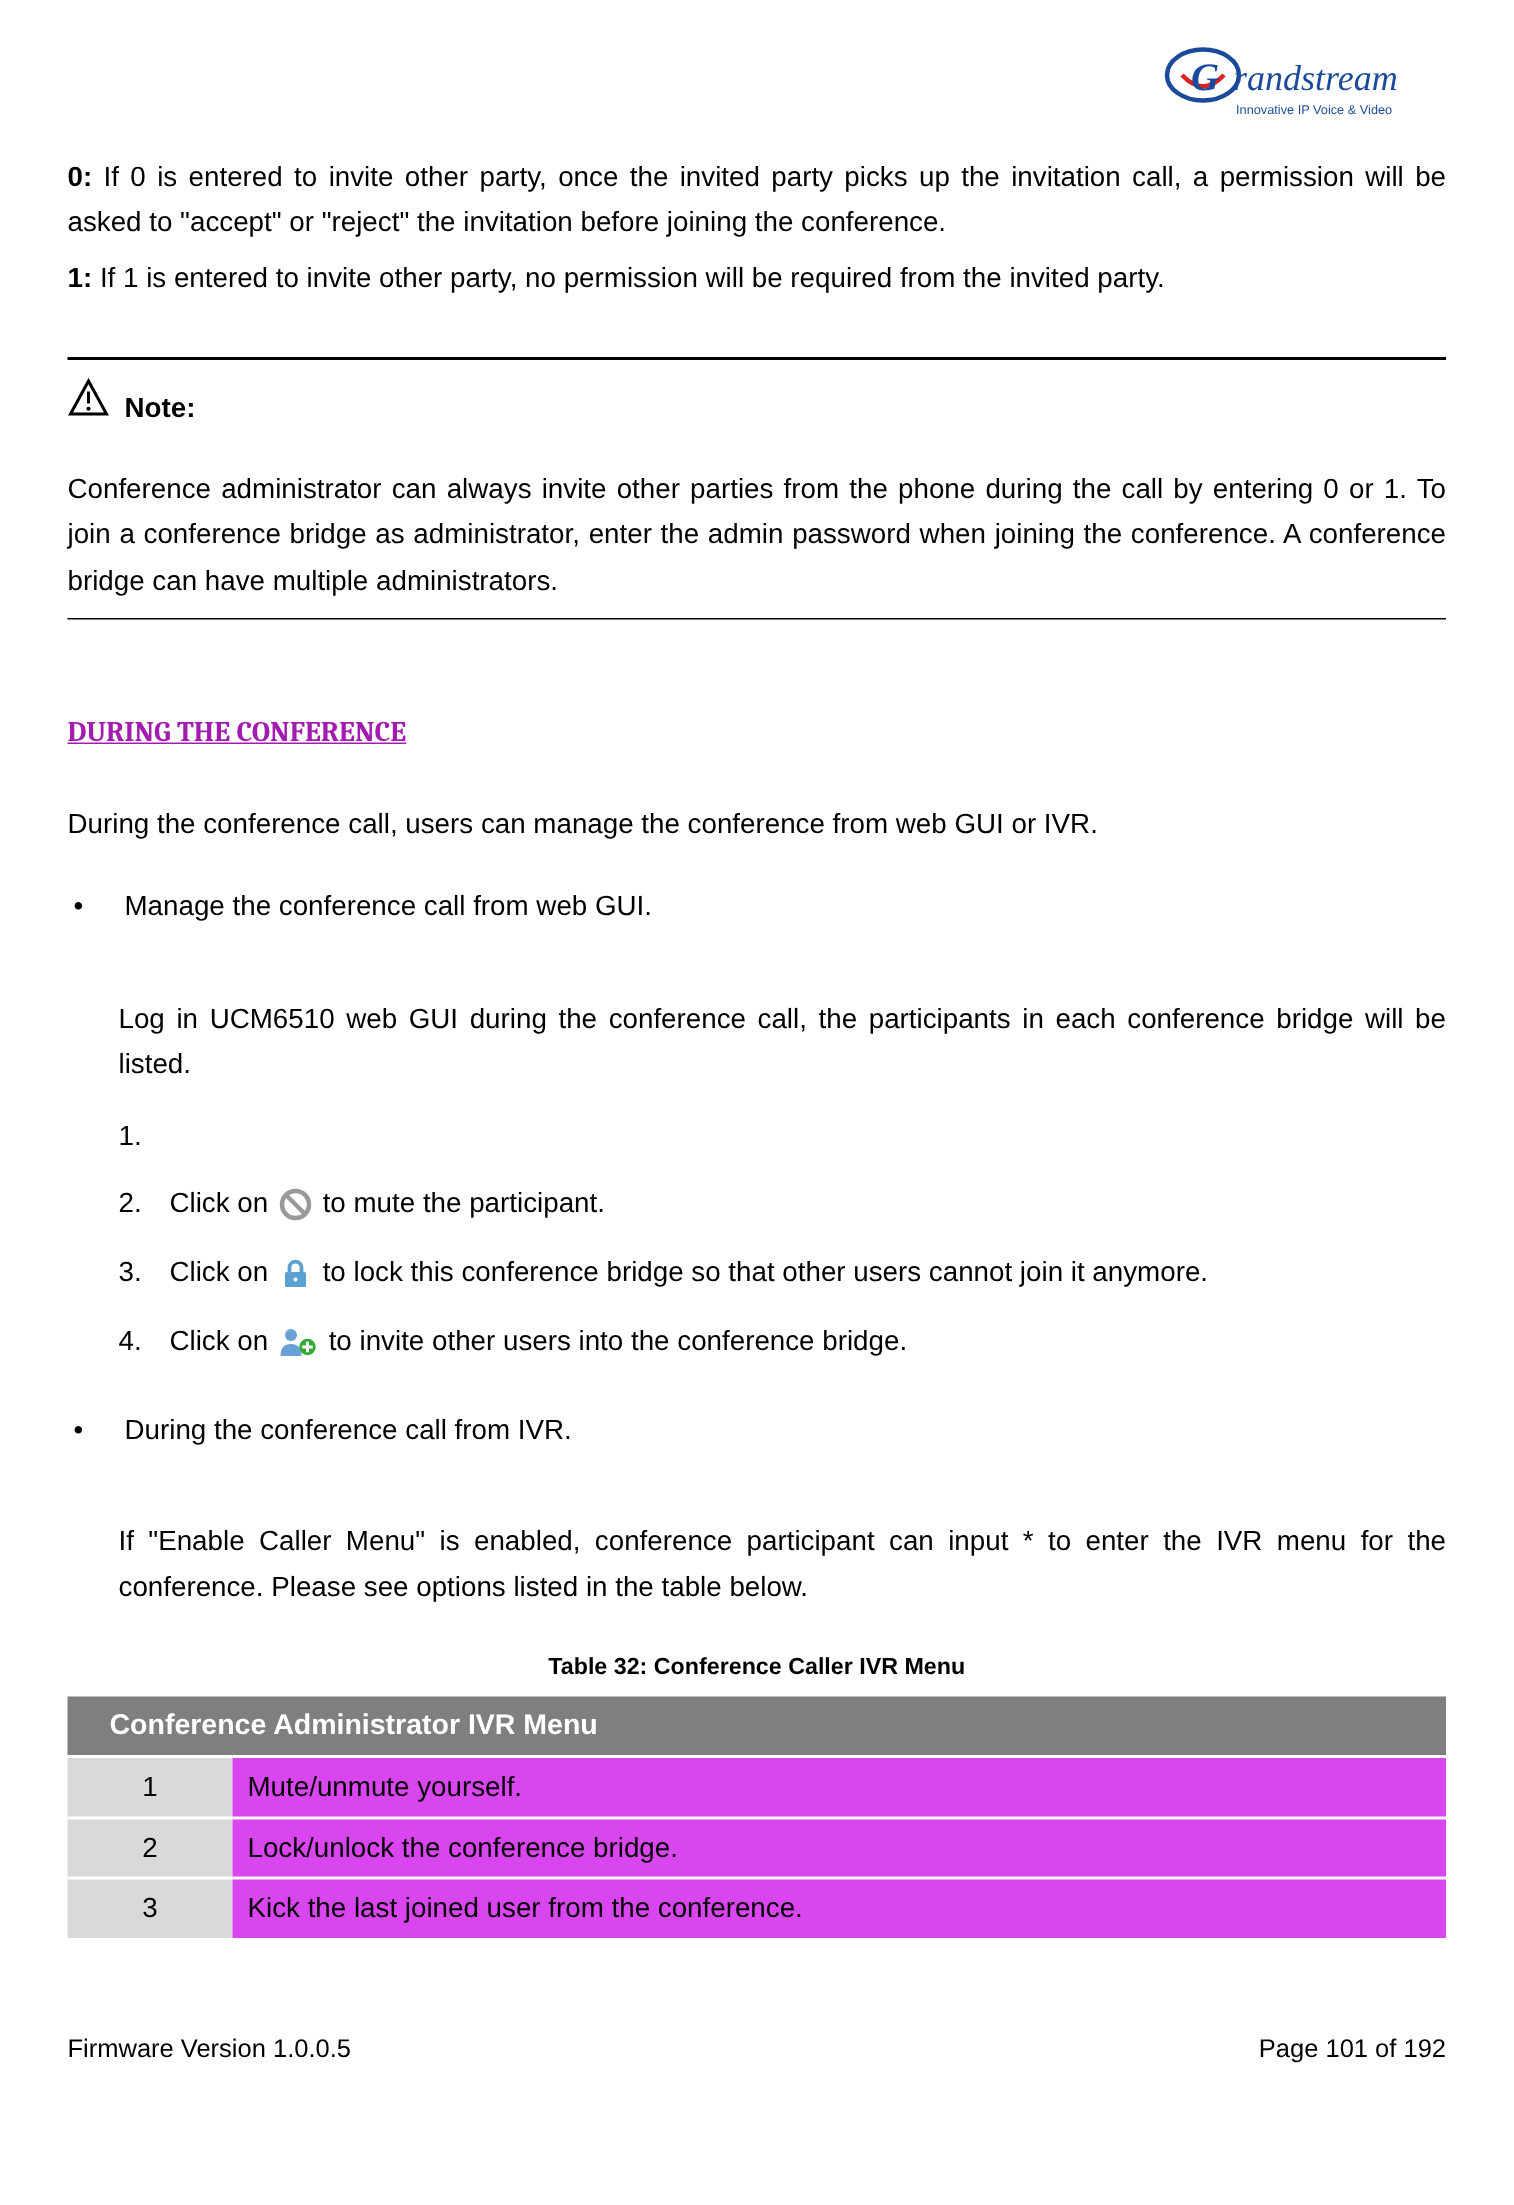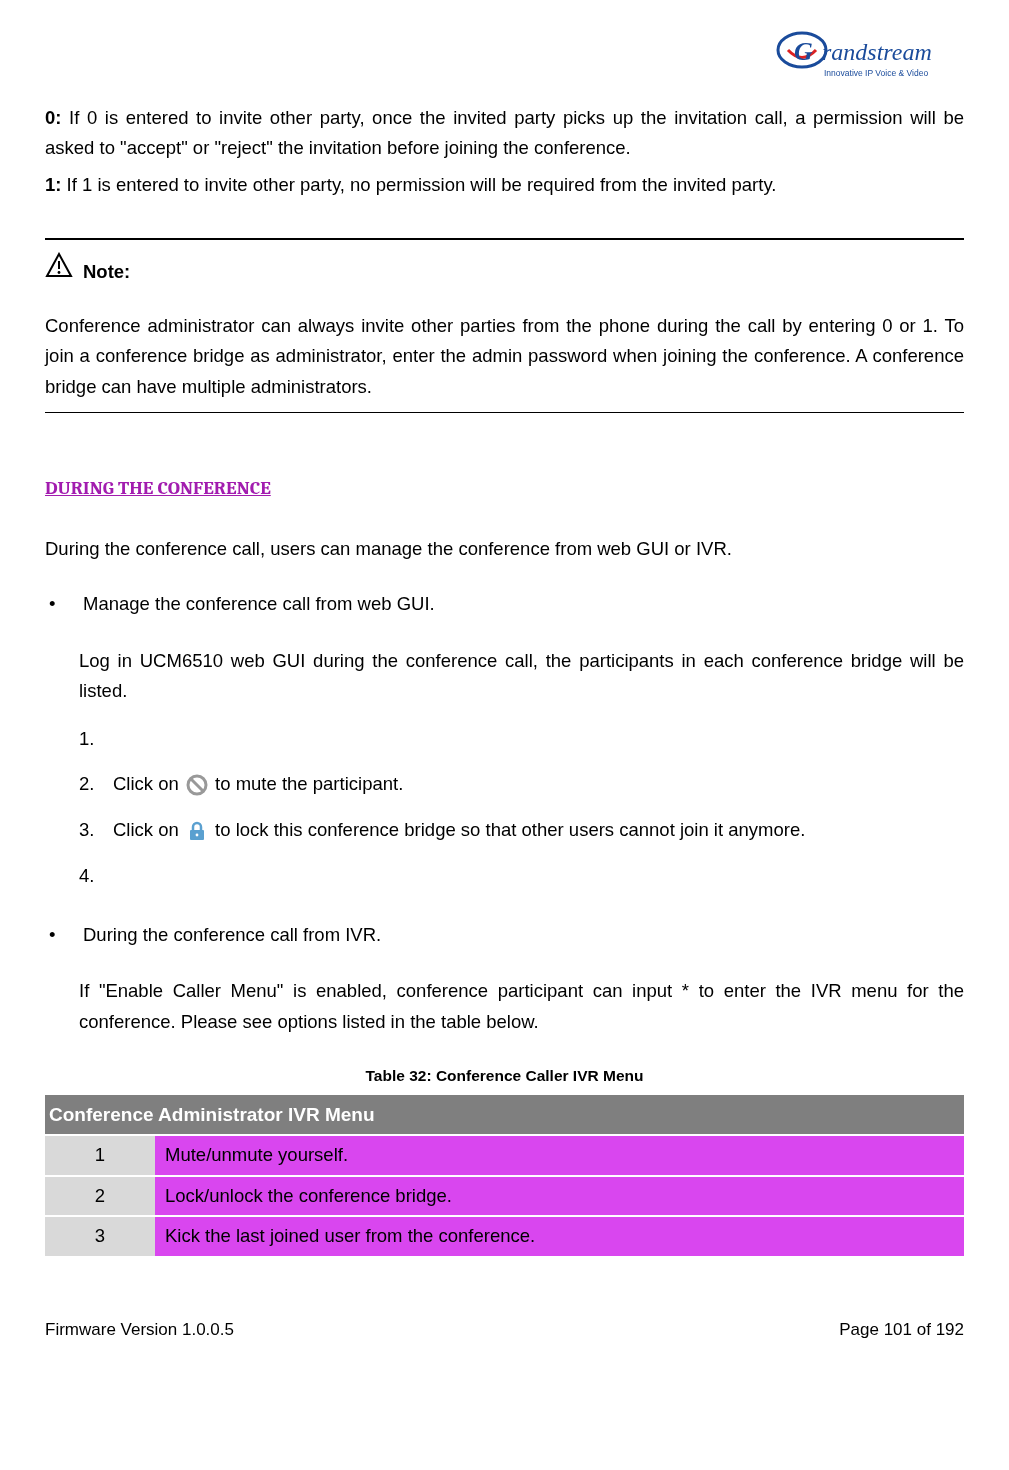--- a/index.html
+++ b/index.html
@@ -28,36 +28,36 @@
     font-weight: bold;
     font-size: 19px;
     margin: 60px 0 30px 0;
     font-family: "Cambria", "Times New Roman", serif;
     text-decoration: underline;
   }
   .bulleted { margin: 24px 0 10px 0; }
   .bullet-line { display: flex; }
   .bullet-dot { width: 34px; flex: 0 0 34px; text-align:left; padding-left:4px;}
   .bullet-body { flex: 1; }
-  .sub-indent { margin-left: 34px; margin-top: 26px; text-align: justify;}
+  .sub-indent { margin-left: 34px; margin-top: 44px; text-align: justify;}
   .numlist { margin-left: 34px; margin-top: 16px; }
   .numitem { display: flex; align-items: center; margin: 18px 0; line-height:1.5;}
   .numitem .n { width: 34px; flex: 0 0 34px; }
   .inline-icon { display:inline-flex; align-items:center; justify-content:center; vertical-align: middle; margin: 0 2px; }
   .table-caption { text-align: center; font-weight: bold; font-size: 15.5px; margin: 26px 0 6px 0; }
   table.ivr {
     width: 100%;
     border-collapse: collapse;
     margin: 0 auto;
   }
   table.ivr th {
     background: #7f7f7f;
     color: #fff;
     text-align: left;
-    padding: 4px 4px;
+    padding: 4px 28px;
     font-size: 19px;
     font-weight: bold;
     margin-left: 35px;
   }
   table.ivr td {
     padding: 4px 10px;
     font-size: 18.5px;
     border-top: 2px solid #fff;
   }
   table.ivr td.key {
@@ -146,20 +146,33 @@
               <rect x="4" y="10" width="14" height="10" rx="1" fill="#5aa0d0"></rect>
               <path d="M7 10 V7 a4 4 0 0 1 8 0 V10" fill="none" stroke="#5aa0d0" stroke-width="2.5"></path>
               <circle cx="11" cy="15" r="1.4" fill="#fff"></circle>
             </svg>
         </span>
         <span> to lock this conference bridge so that other users cannot join it anymore.</span>
       </div>
     </div>
     <div class="numitem">
       <div class="n">4.</div>
+      <div>
+        <span>Click on </span>
+        <span class="inline-icon">
+          <svg width="26" height="22" viewBox="0 0 26 22">
+              <circle cx="8" cy="6" r="4" fill="#6aa0d8"></circle>
+              <path d="M1 20 Q1 12 8 12 Q15 12 15 20 Z" fill="#6aa0d8"></path>
+              <circle cx="19" cy="14" r="5.5" fill="#3a3"></circle>
+              <rect x="18" y="10.5" width="2" height="7" fill="#fff"></rect>
+              <rect x="15.5" y="13" width="7" height="2" fill="#fff"></rect>
+            </svg>
+        </span>
+        <span> to invite other users into the conference bridge.</span>
+      </div>
     </div>
   </div>
 
   <div class="bullet-line" style="margin-top:30px">
     <div class="bullet-dot">•</div>
     <div class="bullet-body">During the conference call from IVR.</div>
   </div>
   <div class="sub-indent">If "Enable Caller Menu" is enabled, conference participant can input * to enter the IVR menu for the conference. Please see options listed in the table below.</div>
 </div>
 

